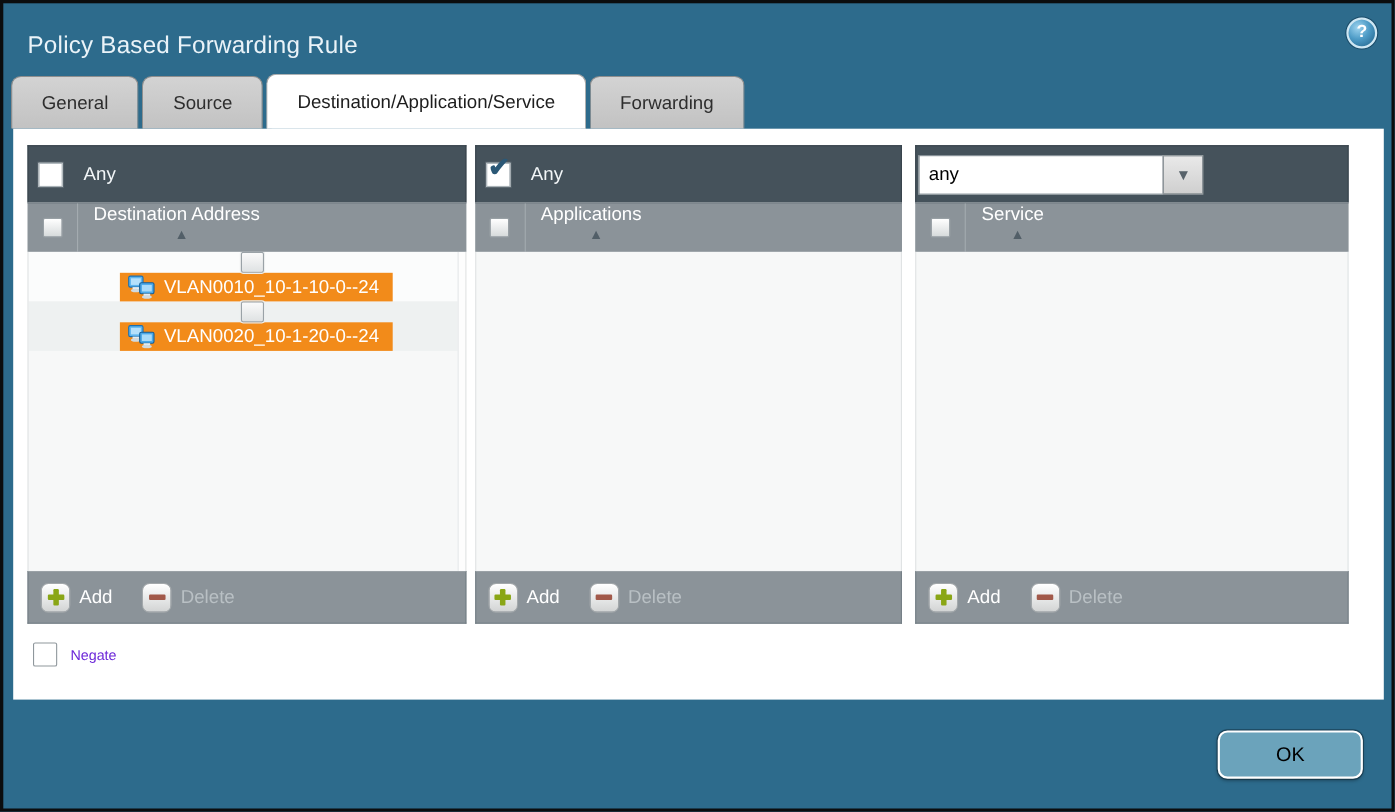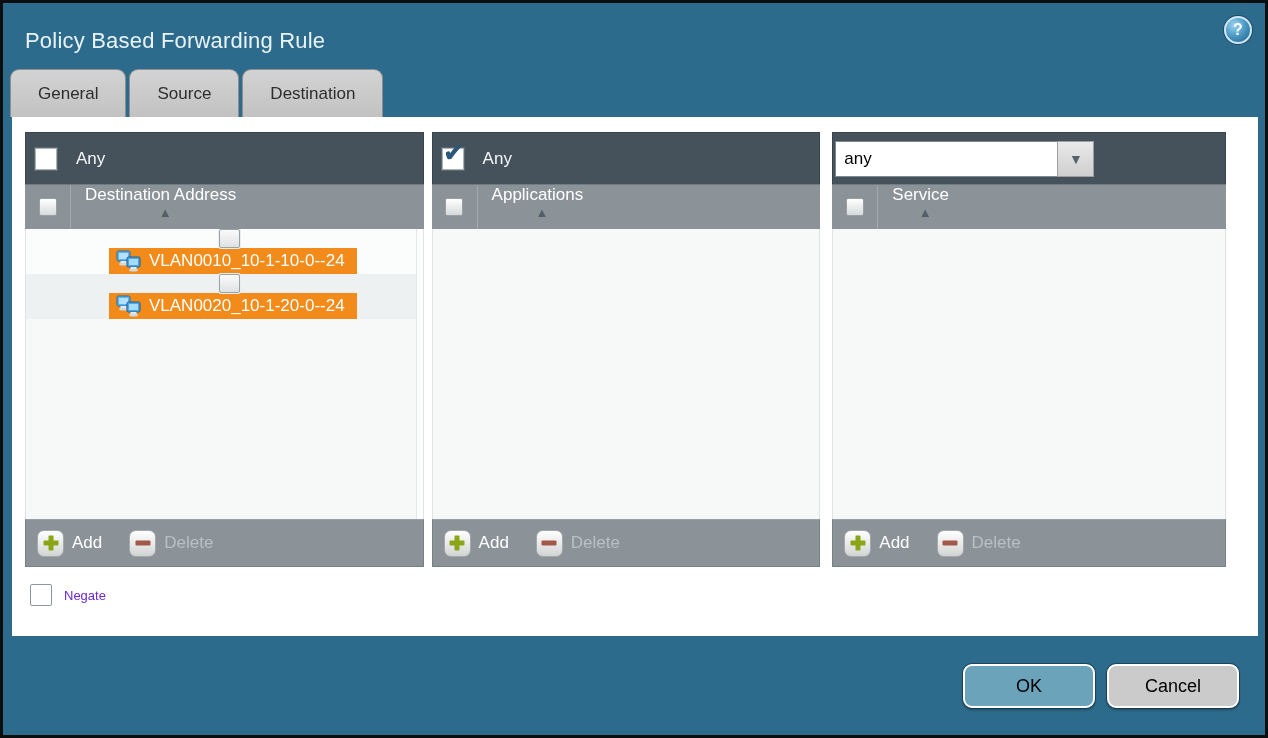--- a/index.html
+++ b/index.html
@@ -233,21 +233,22 @@
   <div class="titlebar">
     <div class="title">Policy Based Forwarding Rule</div>
     <div class="help">
       <span>?</span>
     </div>
   </div>
 
   <div class="tabbar">
     <div class="tab">General</div>
     <div class="tab">Source</div>
-    <div class="tab">Destination</div>
+    <div class="tab active">Destination/Application/Service</div>
+    <div class="tab">Forwarding</div>
   </div>
 
   <div class="panel">
     <div class="cols">
 
       <div class="col col-destination">
         <div class="col-top">
           <div class="checkbox cb-any"></div>
           <span class="any-label">Any</span>
         </div>
@@ -370,16 +371,15 @@
     </div>
 
     <div class="negate-row">
       <div class="checkbox cb-negate"></div>
       <span class="negate-label">Negate</span>
     </div>
   </div>
 
   <div class="footerbar">
     <button class="btn btn-ok">OK</button>
-    <button class="btn btn-cancel">Cancel</button>
   </div>
 
 </div>
 
 </body></html>

